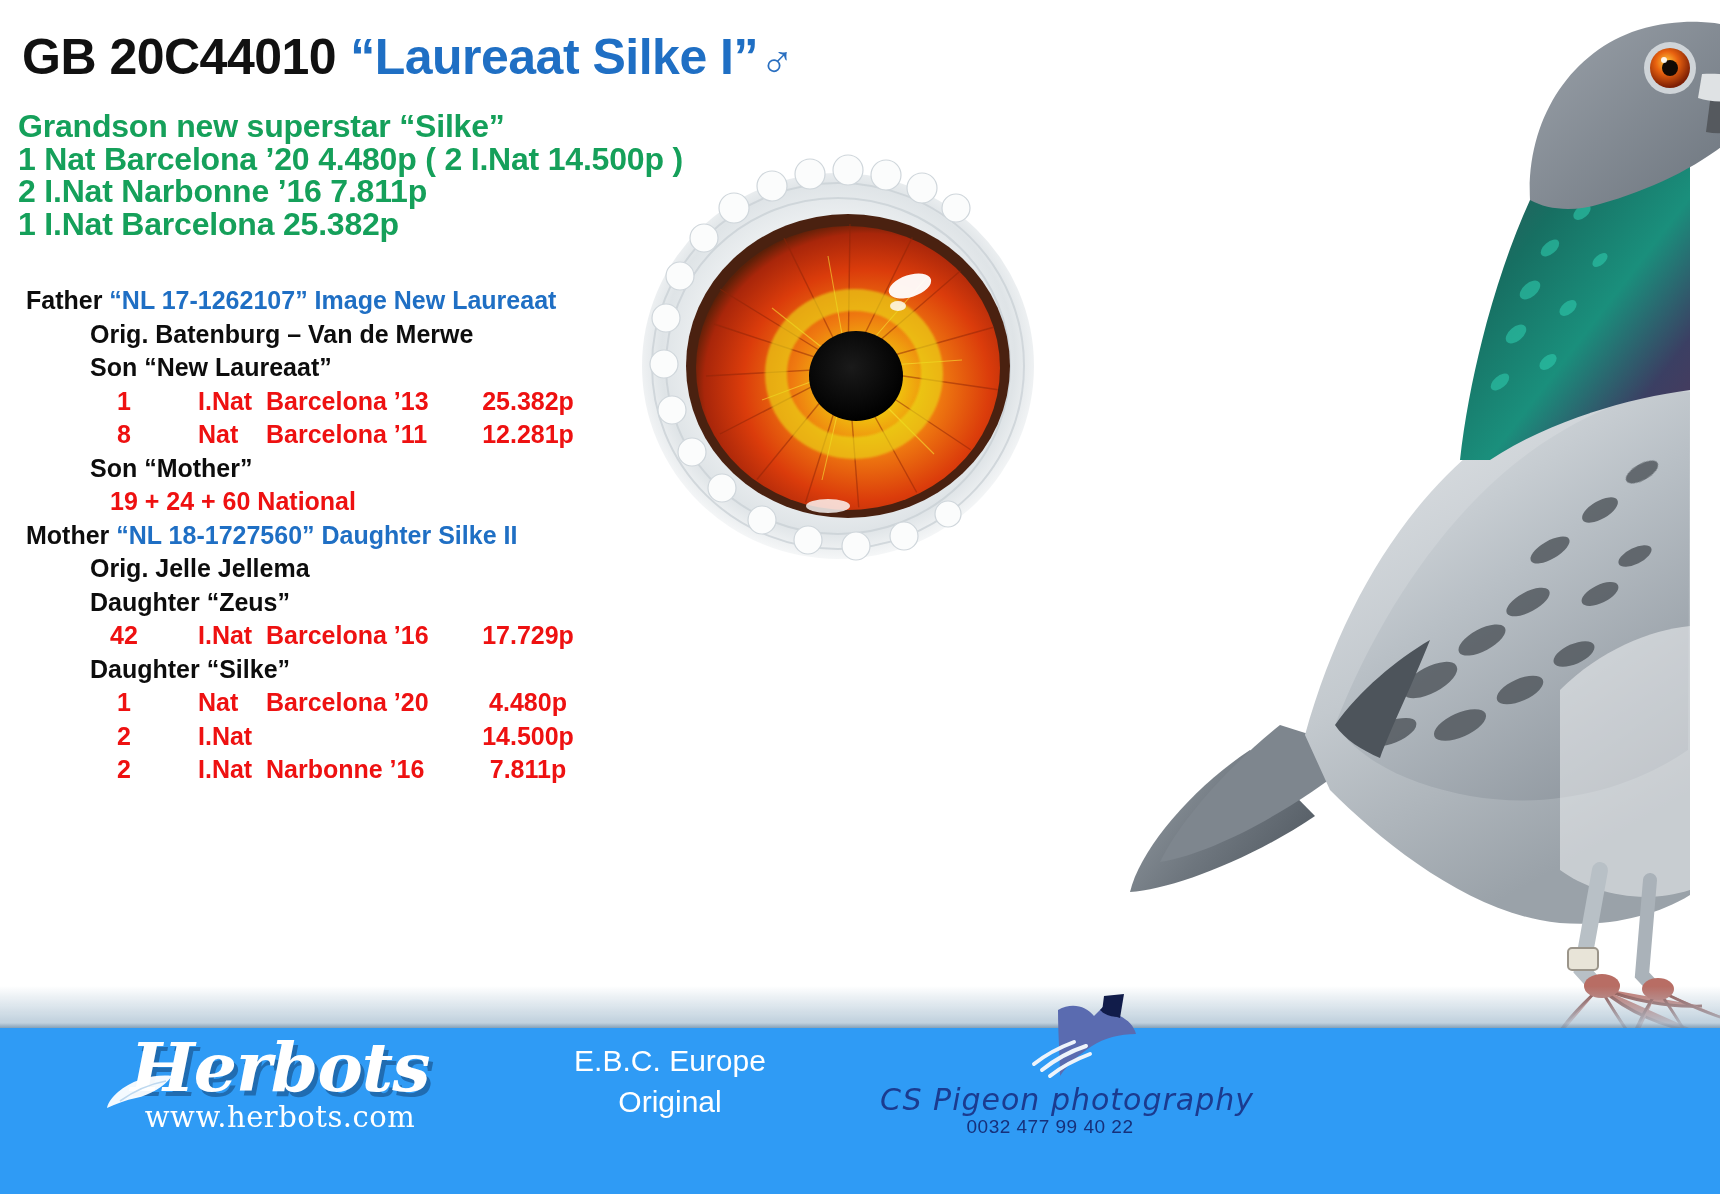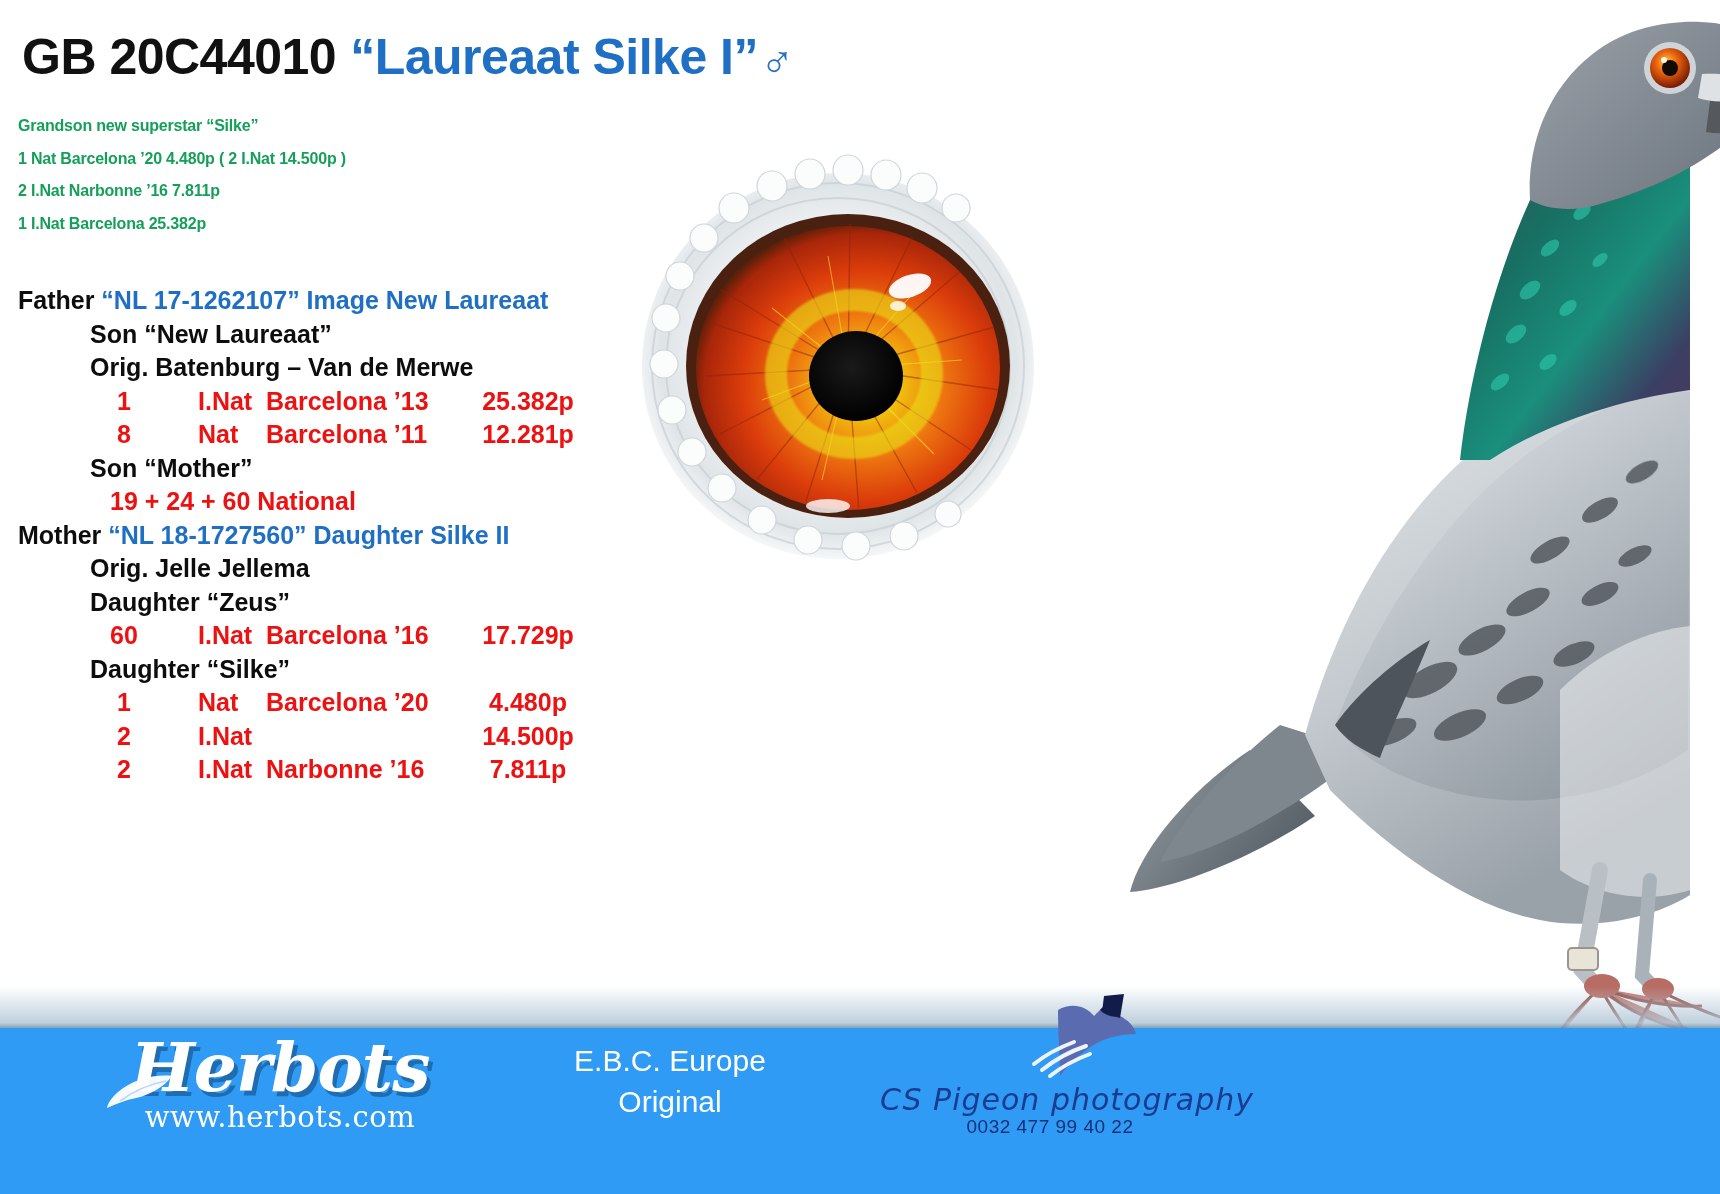--- a/index.html
+++ b/index.html
@@ -25,30 +25,30 @@
   .title{
     position:absolute;left:22px;top:28px;
     font-size:50px;font-weight:bold;white-space:nowrap;letter-spacing:-0.5px;
   }
   .title .ring{color:#111;}
   .title .name{color:#1f6fc4;margin-left:14px;}
   .title .sex{color:#2a6fc0;font-size:46px;vertical-align:-2px;margin-left:2px;}
 
   .green-block{
     position:absolute;left:18px;top:110px;
-    color:#15a05a;font-weight:bold;font-size:16px;line-height:32.5px;
+    color:#15a05a;font-weight:bold;font-size:32px;line-height:32.5px;
     white-space:nowrap;
   }
   .green-block div{letter-spacing:-0.2px;}
 
   .ped{
     position:absolute;left:18px;top:284px;
     font-size:25px;font-weight:bold;line-height:33.5px;white-space:nowrap;
   }
-  .ped .lvl0{margin-left:0px;}
+  .ped .lvl0{margin-left:8px;}
   .ped .lvl1{margin-left:72px;}
   .ped .black{color:#0d0d0d;}
   .ped .blue{color:#1f6fc4;}
 
   .res{position:relative;height:33.5px;color:#ee1111;font-weight:bold;}
   .res .c-pos{position:absolute;left:78px;width:56px;text-align:center;}
   .res .c-lvl{position:absolute;left:160px;width:78px;text-align:left;margin-left:20px;}
   .res .c-race{position:absolute;left:248px;text-align:left;}
   .res .c-num{position:absolute;left:430px;width:160px;text-align:center;}
   .res-plain{color:#ee1111;font-weight:bold;margin-left:92px;}
@@ -317,23 +317,23 @@
     <div>1 I.Nat Barcelona 25.382p</div>
   </div>
 
   <div class="ped">
 
     <div class="lvl0">
       <span class="black">Father</span>
       <span class="blue">“NL 17-1262107”</span>
       <span class="blue">Image New Laureaat</span>
     </div>
+    <div class="lvl1 black">Orig. Batenburg – Van de Merwe</div>
+
     <div class="lvl1 black">Son “New Laureaat”</div>
-
-    <div class="lvl1 black">Orig. Batenburg – Van de Merwe</div>
     <div class="res">
       <span class="c-pos">1</span>
       <span class="c-lvl">I.Nat</span>
       <span class="c-race">Barcelona ’13</span>
       <span class="c-num">25.382p</span>
     </div>
     <div class="res">
       <span class="c-pos">8</span>
       <span class="c-lvl">Nat</span>
       <span class="c-race">Barcelona ’11</span>
@@ -345,21 +345,21 @@
 
     <div class="lvl0">
       <span class="black">Mother</span>
       <span class="blue">“NL 18-1727560”</span>
       <span class="blue">Daughter Silke II</span>
     </div>
     <div class="lvl1 black">Orig. Jelle Jellema</div>
 
     <div class="lvl1 black">Daughter “Zeus”</div>
     <div class="res">
-      <span class="c-pos">60</span>
+      <span class="c-pos">42</span>
       <span class="c-lvl">I.Nat</span>
       <span class="c-race">Barcelona ’16</span>
       <span class="c-num">17.729p</span>
     </div>
 
     <div class="lvl1 black">Daughter “Silke”</div>
     <div class="res">
       <span class="c-pos">1</span>
       <span class="c-lvl">Nat</span>
       <span class="c-race">Barcelona ’20</span>

